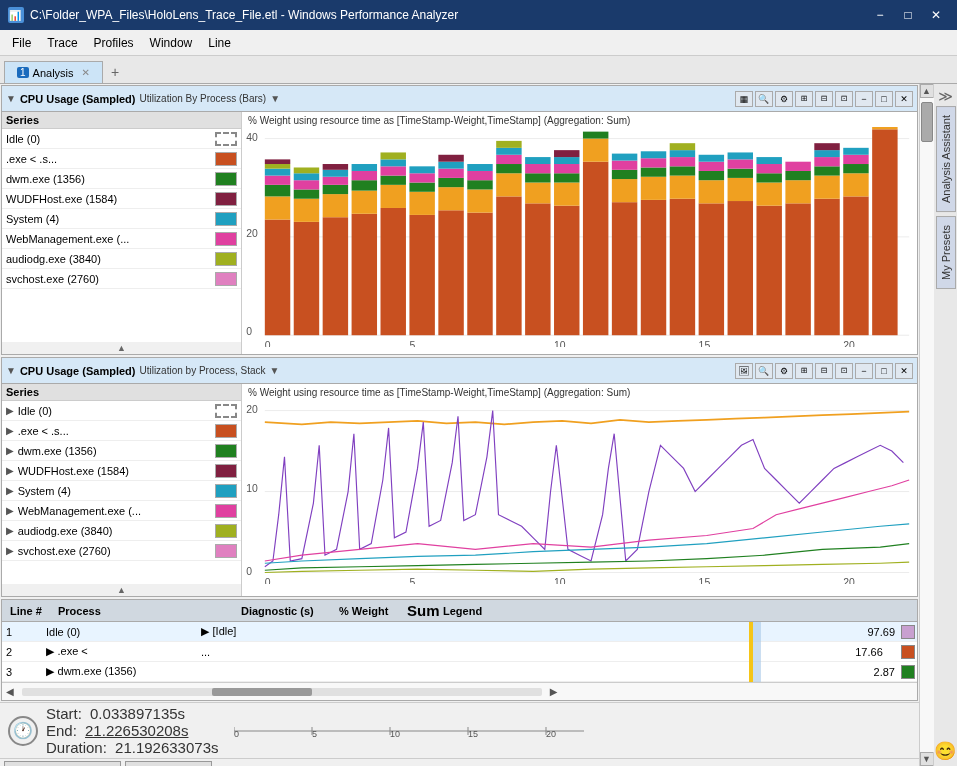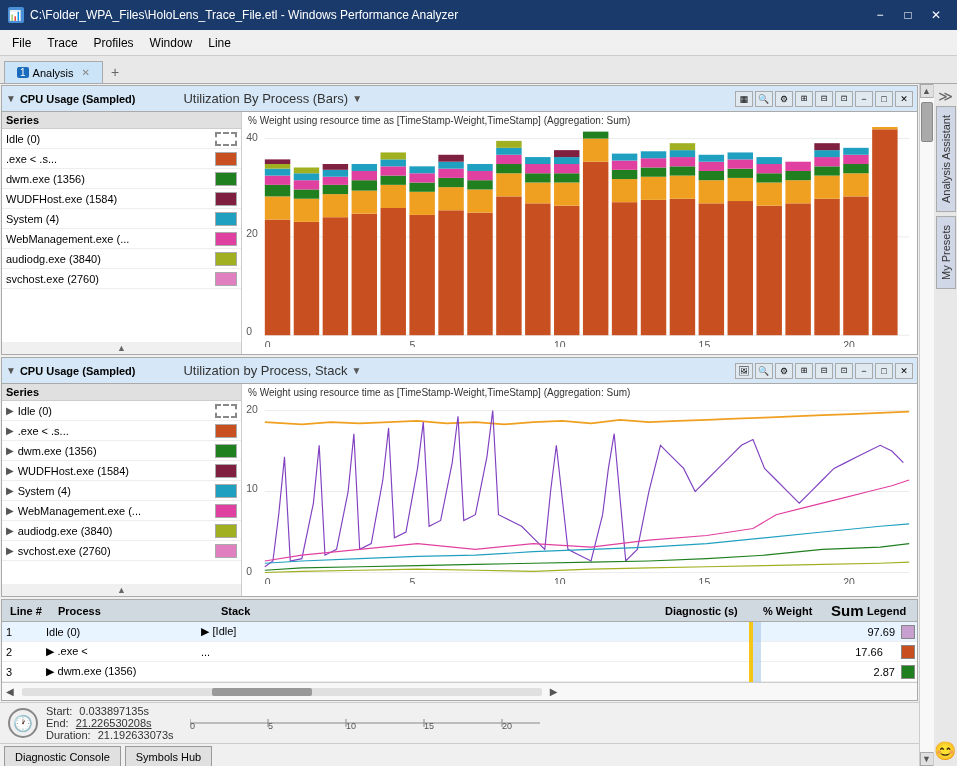--- a/index.html
+++ b/index.html
@@ -129,21 +129,21 @@
       background: #d6e8f7;
       height: 26px;
       display: flex;
       align-items: center;
       padding: 0 4px;
       border-bottom: 1px solid #aaa;
       gap: 4px;
     }
     .panel-title-arrow { color: #555; font-size: 10px; }
     .panel-title { font-weight: bold; font-size: 11px; }
-    .panel-subtitle { font-size: 13px; color: #333; margin-left: 44px; }
+    .panel-subtitle { font-size: 10px; color: #333; }
     .panel-controls {
       margin-left: auto;
       display: flex;
       align-items: center;
       gap: 2px;
     }
     .panel-btn {
       width: 18px; height: 16px;
       background: #e0e8f0;
       border: 1px solid #aaa;
@@ -279,21 +279,21 @@
       display: flex;
       flex-direction: column;
       justify-content: center;
       padding: 2px 8px;
     }
     .status-inner {
       display: flex;
       align-items: center;
       gap: 8px;
     }
-    .status-text { font-size: 11px; color: #333; }
+    .status-text { font-size: 15px; color: #333; }
 
     
     .bottom-bar {
       background: #f0f0f0;
       height: 30px;
       display: flex;
       align-items: center;
       padding: 2px 4px;
       border-top: 1px solid #ccc;
       gap: 4px;
@@ -733,21 +733,20 @@
             </svg>
           </div>
         </div>
       </div>
     </div>
 
     <div class="data-panel">
       <div class="data-panel-header">
         <div style="width:40px;" class="data-col-header">Line #</div>
         <div style="width:155px;" class="data-col-header">Process</div>
-        <div style="flex:1;" class="data-col-header">Stack</div>
         <div style="width:12px; background:#f5c518;"></div>
         <div style="width:90px;" class="data-col-header">Diagnostic (s)</div>
         <div style="width:60px;" class="data-col-header">% Weight</div>
         <div style="width:28px; font-size:15px;" class="data-col-header">Sum</div>
         <div style="width:50px;" class="data-col-header">Legend</div>
       </div>
       <div class="data-rows">
 
         <div class="data-row" style="background:#e8f4ff;">
           <div class="data-cell" style="width:40px;">1</div>

